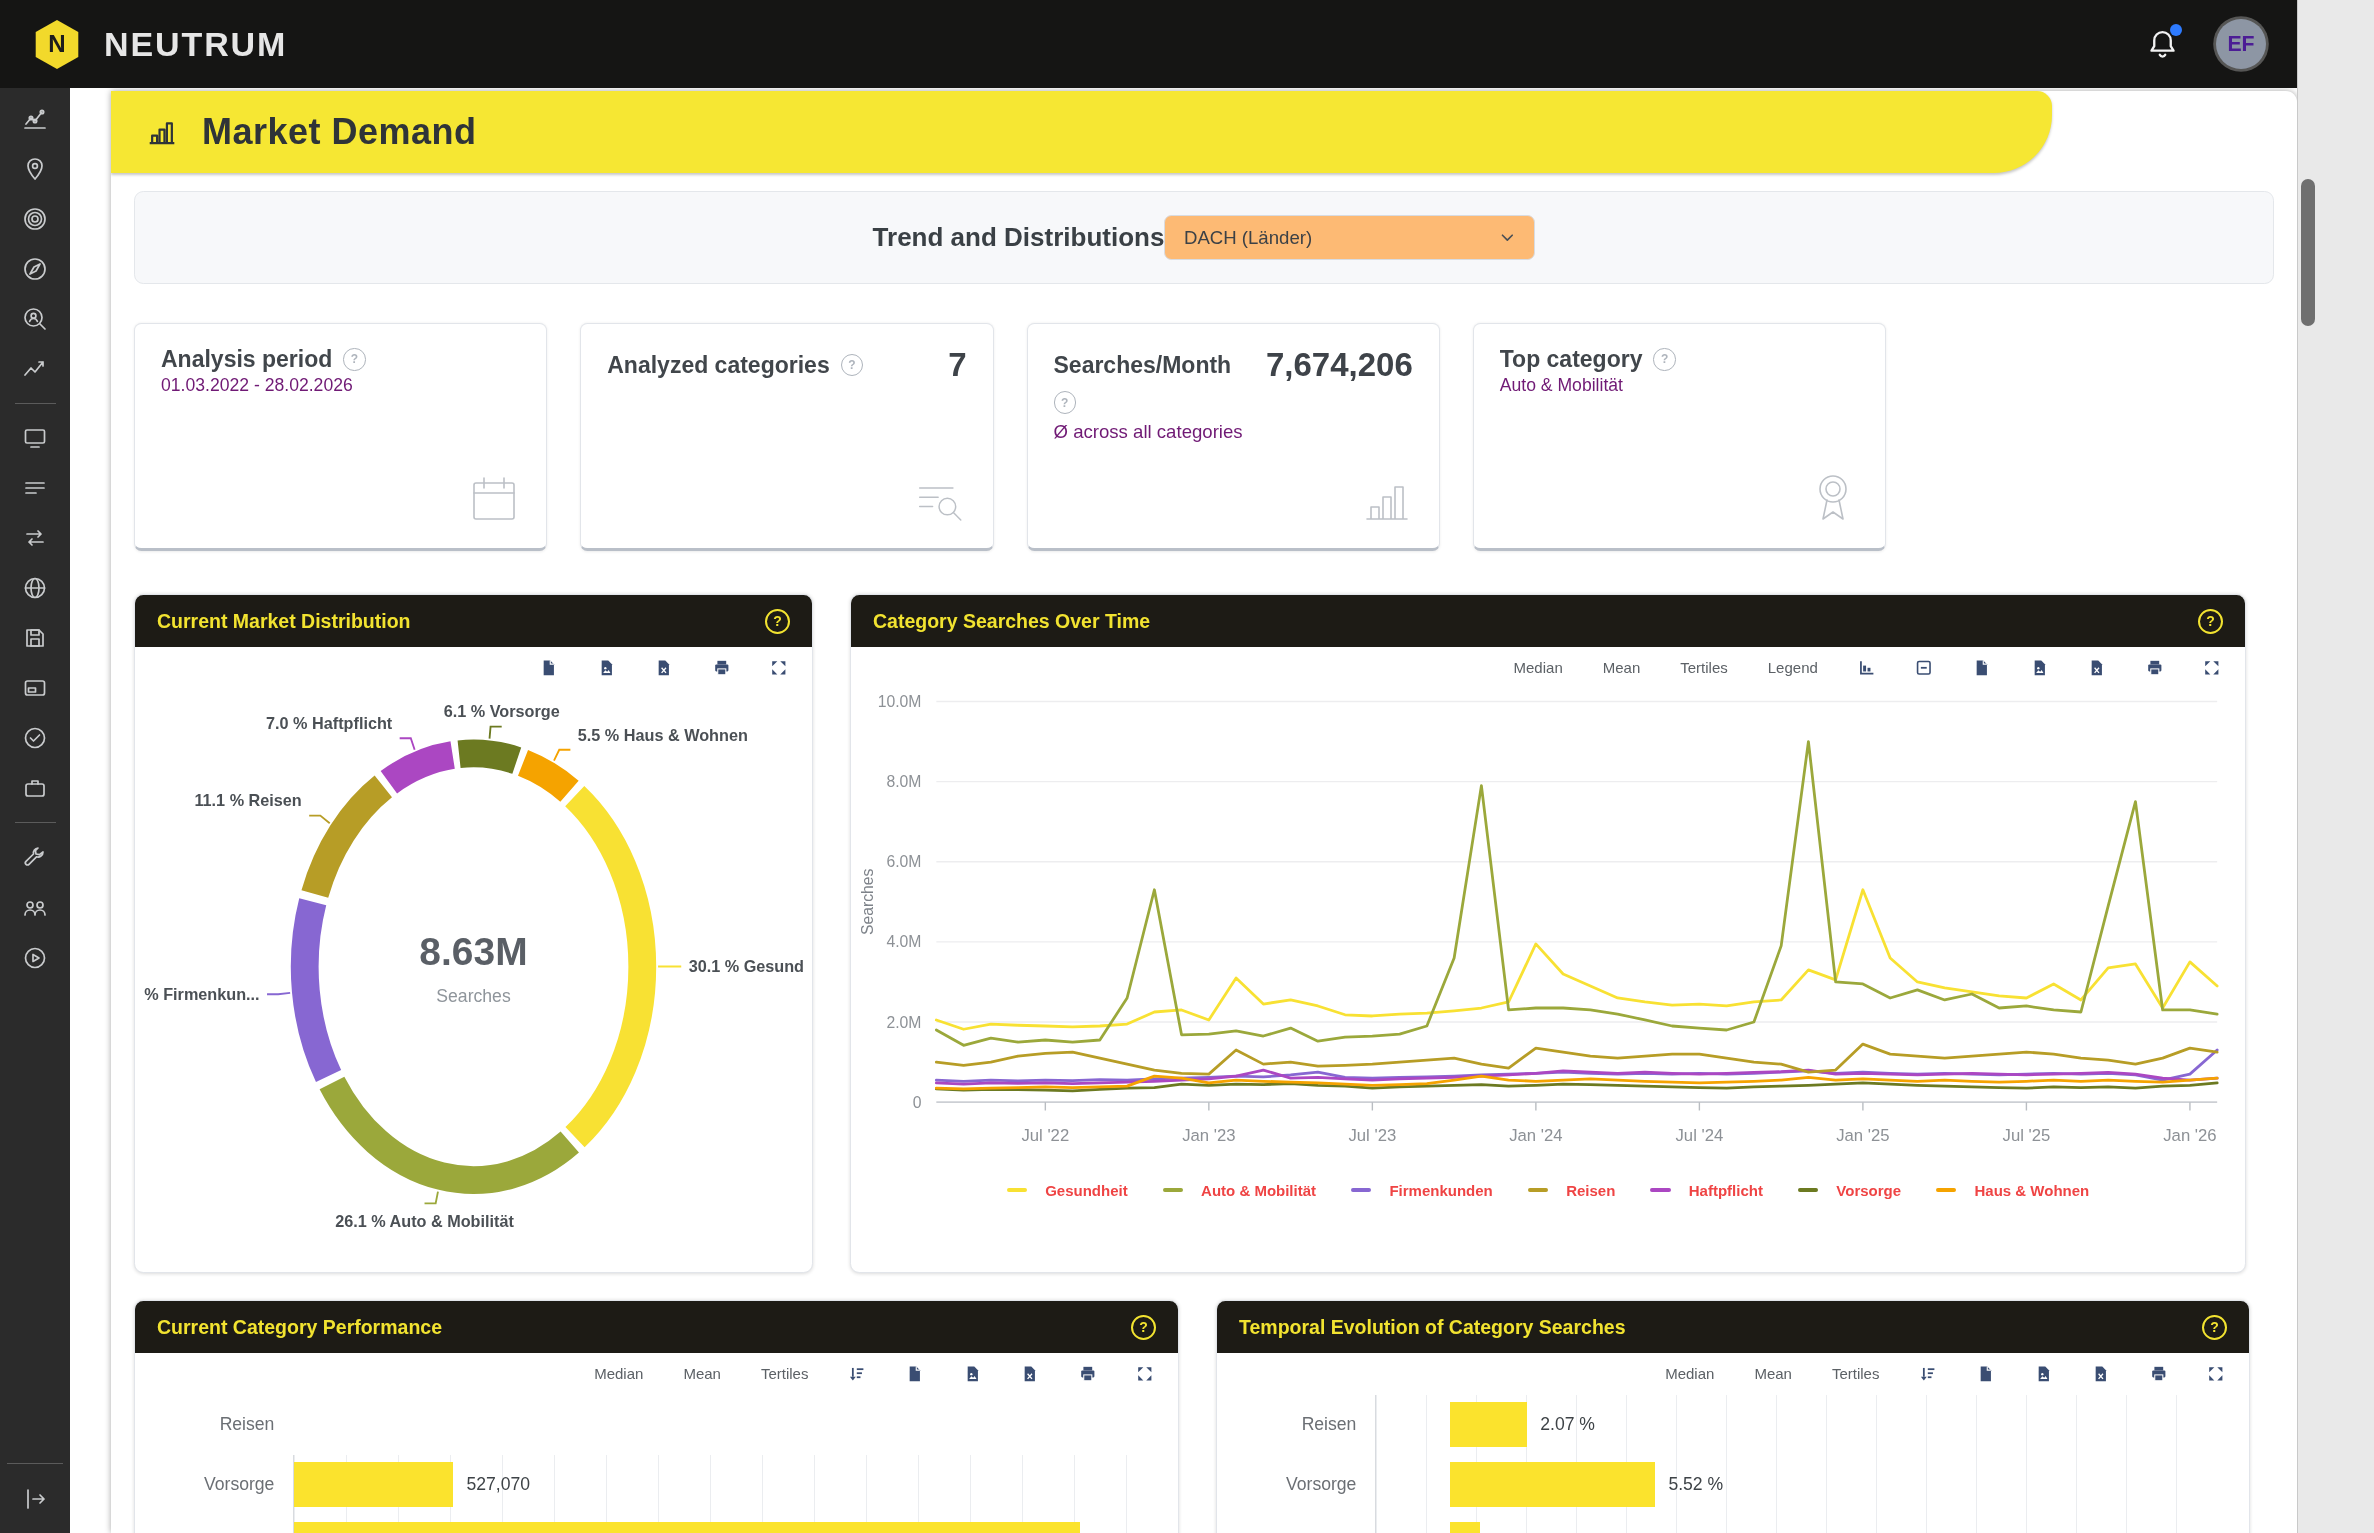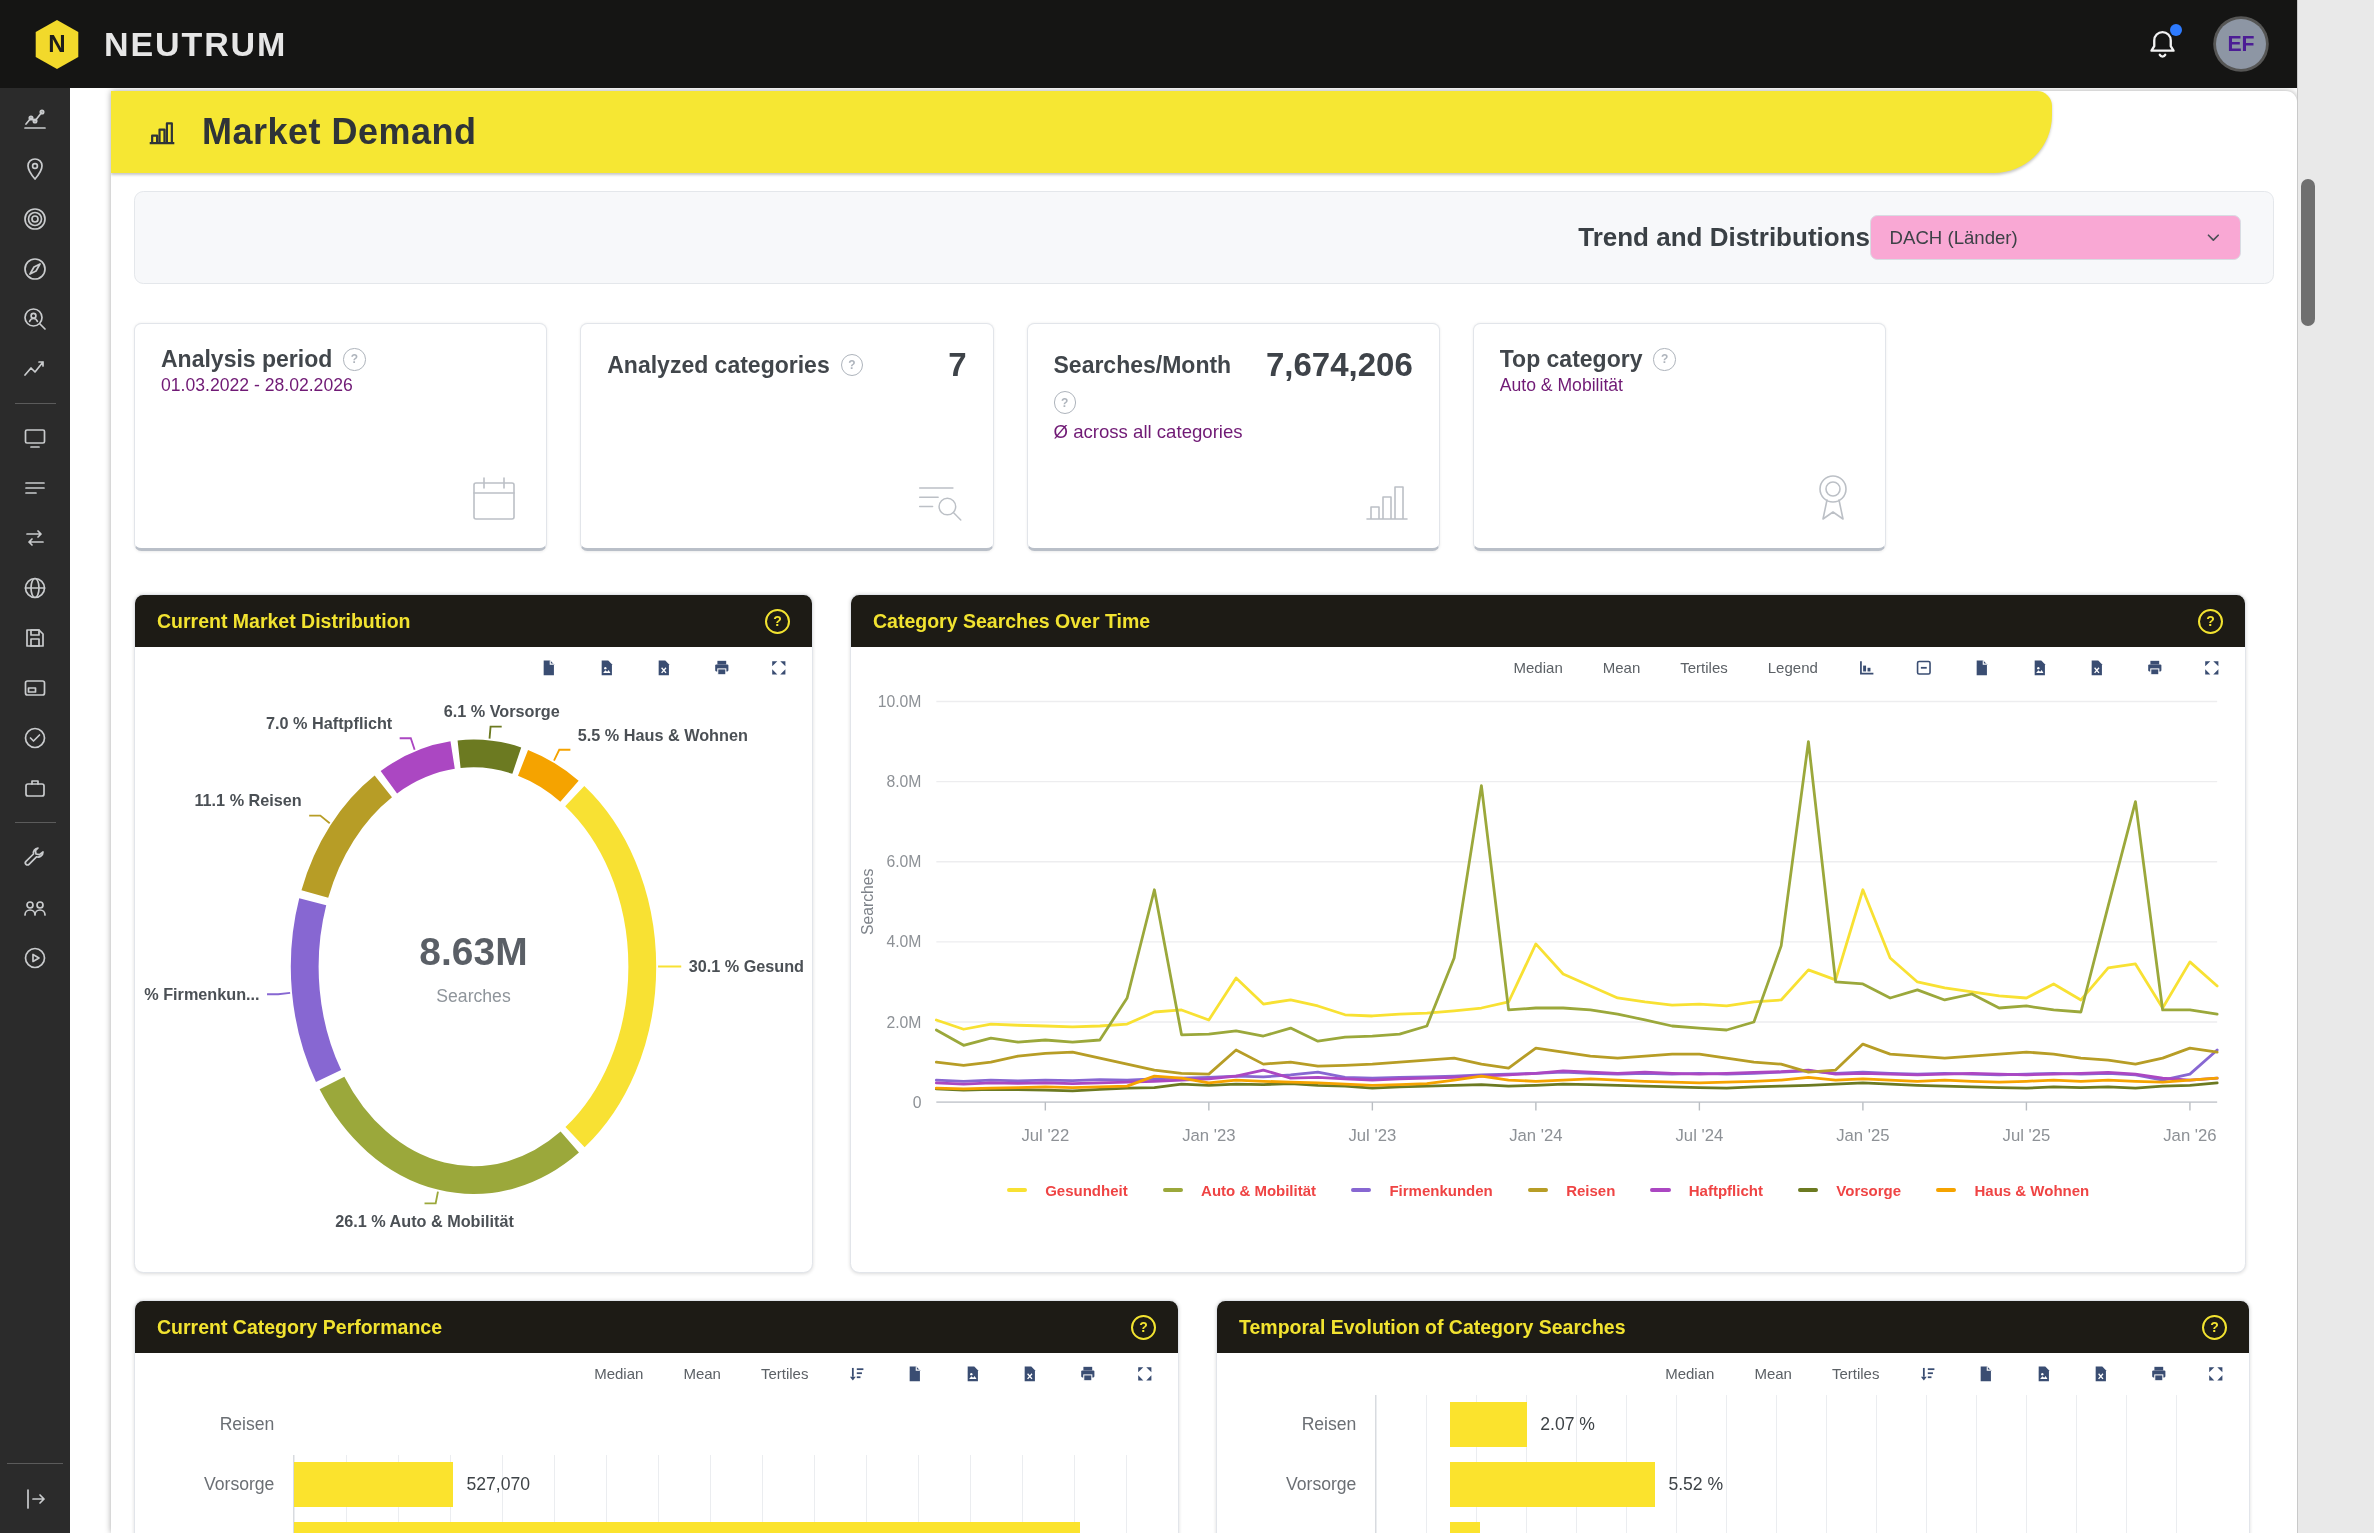--- a/index.html
+++ b/index.html
@@ -28,23 +28,23 @@
   .scroll-thumb{position:absolute;left:2.8px;top:179px;width:14px;height:147px;border-radius:7.4px;background:#6F6F6F;cursor:pointer}
   
   .maincard{position:absolute;left:111px;top:91px;width:2186px;height:1442px;background:#fff;
             border-radius:0 11px 0 0;box-shadow:0 0 6.5px rgba(0,0,0,.35);overflow:hidden}
   .banner{position:absolute;left:0;top:0;width:1941px;height:82px;background:#F6E733;
           border-radius:0 15px 58px 0;display:flex;align-items:center;gap:24px;padding-left:35px;
           box-sizing:border-box;box-shadow:0 1.9px 2.8px rgba(0,0,0,.22)}
   .banner h1{font-size:36px;color:#2F3438;margin:0;font-weight:600;letter-spacing:0.5px}
   .filterbar{position:absolute;left:23px;top:100px;width:2140px;height:93px;background:#F7F8FA;
              border:0.9px solid #E4E7EB;border-radius:9.3px;display:flex;align-items:center;
-             justify-content:flex-end;padding:0 32px;box-sizing:border-box}
+             justify-content:center;padding:0 32px;box-sizing:border-box}
   .filterbar h2{font-size:26px;color:#3A4045;margin:0;font-weight:bold}
-  .select{width:371px;height:45px;background:#f9a8d4;border:0.9px solid #D8DCE2;border-radius:7.4px;
+  .select{width:371px;height:45px;background:#fdba74;border:0.9px solid #D8DCE2;border-radius:7.4px;
           display:flex;align-items:center;justify-content:space-between;padding:0 18.6px;
           box-sizing:border-box;font-size:18.6px;color:#3C4146;cursor:pointer}
   
   .kpi-row{position:absolute;left:23px;top:232px;width:1752px;display:grid;
            grid-template-columns:repeat(4,1fr);gap:33px}
   .kpi{height:228px;background:#fff;border:0.9px solid #E2E5EA;border-bottom:3.7px solid #B9BFC8;
        border-radius:7.4px;padding:22px 26px;box-sizing:border-box;position:relative;
        box-shadow:0 0.9px 2.8px rgba(0,0,0,.08)}
   .kpi-titlerow{display:flex;align-items:center;gap:11px}
   .kpi-title{font-size:23px;font-weight:bold;color:#41464B}

